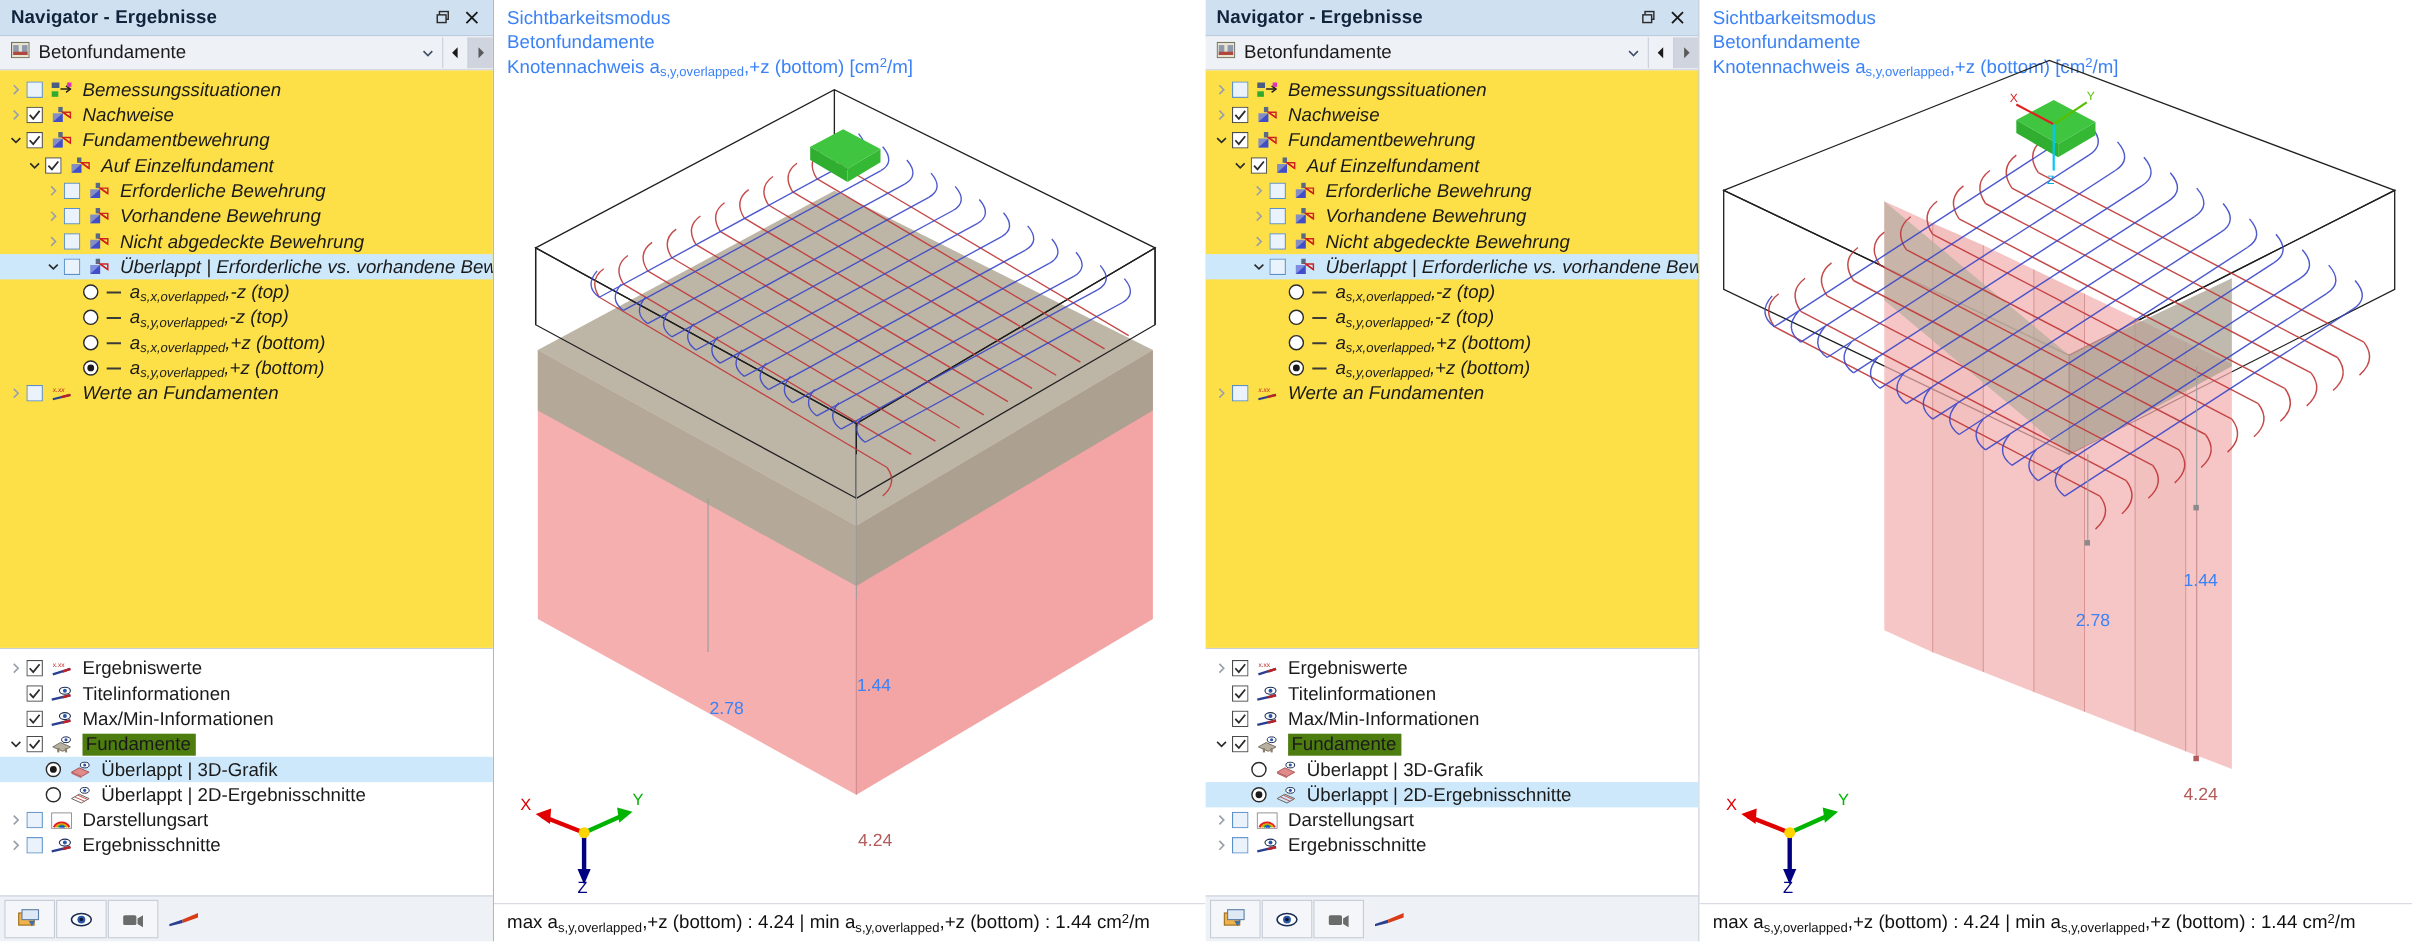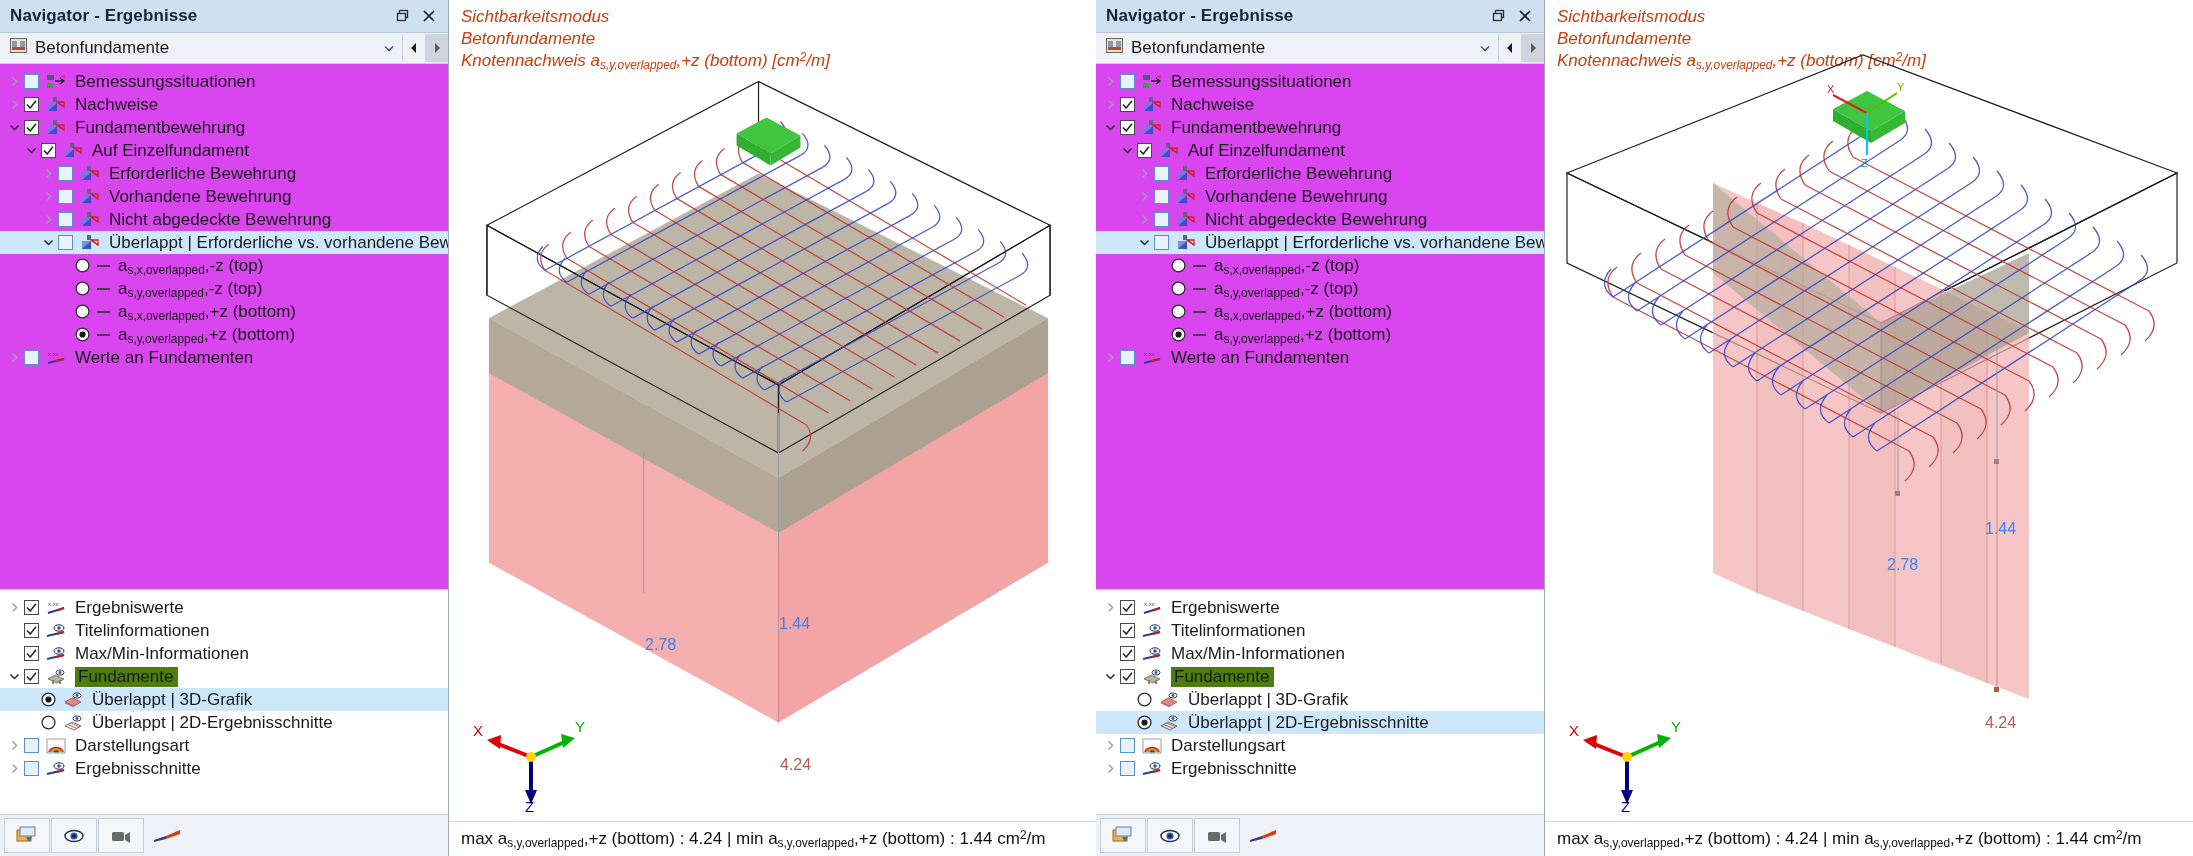--- a/index.html
+++ b/index.html
@@ -31,21 +31,21 @@
   .nav-subbar{
     height:30px;flex-shrink:0;background:#eef1f6;
     display:flex;align-items:center;border-bottom:1px solid #c9cfda;
   }
   .nav-subbar .lbl{flex:1;display:flex;align-items:center;gap:8px;padding-left:10px;font-size:17px;}
   .chev-btn{width:26px;height:28px;display:flex;align-items:center;justify-content:center;}
   .arr-btn{width:22px;height:28px;display:flex;align-items:center;justify-content:center;
            border-left:1px solid #c9cfda;background:#eef1f6;}
   .arr-btn.on{background:#cfd4de;}
 
-  .nav-body{flex:1;overflow:hidden;background:#d946ef;padding-top:6px;position:relative;}
+  .nav-body{flex:1;overflow:hidden;background:#fde047;padding-top:6px;position:relative;font-style:italic;}
   .nav-lower{
     height:218px;flex-shrink:0;background:#fff;border-top:1px solid #c9cfda;padding-top:6px;
   }
   .nav-toolbar{
     height:41px;flex-shrink:0;background:#eef1f6;border-top:1px solid #c9cfda;
     display:flex;align-items:center;padding-left:4px;
   }
   .tool{
     width:44px;height:33px;margin-right:1px;display:flex;align-items:center;justify-content:center;
     border:1px solid #c6ccd6;background:#f4f6fa;
@@ -63,21 +63,21 @@
   .ricon{width:15px;height:15px;flex-shrink:0;margin-right:6px;display:block;}
   .ico{width:22px;height:20px;flex-shrink:0;margin-right:8px;display:flex;align-items:center;justify-content:center;}
   .dash{width:16px;height:15px;flex-shrink:0;margin-right:6px;display:flex;align-items:center;}
   .txt{line-height:1;}
   .txt.hl{background:#4d7c0f;padding:1px 5px 2px 3px;}
   sub{font-size:.7em;vertical-align:baseline;position:relative;top:.28em;}
   sup{font-size:.7em;vertical-align:baseline;position:relative;top:-.45em;}
 
   
   .graphics{position:relative;flex:1;height:856px;background:#ffffff;overflow:hidden;}
-  .gtext{position:absolute;left:12px;top:6px;font-size:17px;line-height:22px;color:#c2410c;font-style:italic;}
+  .gtext{position:absolute;left:12px;top:6px;font-size:17px;line-height:22px;color:#3b82f6;}
   .gtext div{white-space:nowrap;}
   .status{
     position:absolute;left:0;right:0;bottom:0;height:34px;
     border-top:1px solid #d4d8e0;background:#fff;
     display:flex;align-items:center;padding-left:12px;font-size:17px;color:#111;white-space:nowrap;
   }
   .triad{position:absolute;left:10px;bottom:44px;width:130px;height:110px;}
   .scene{position:absolute;left:0;top:0;width:100%;height:100%;}
   .vallabel{position:absolute;font-size:16px;color:#3b82f6;}
   .vallabel.red{color:#b35a5a;}

